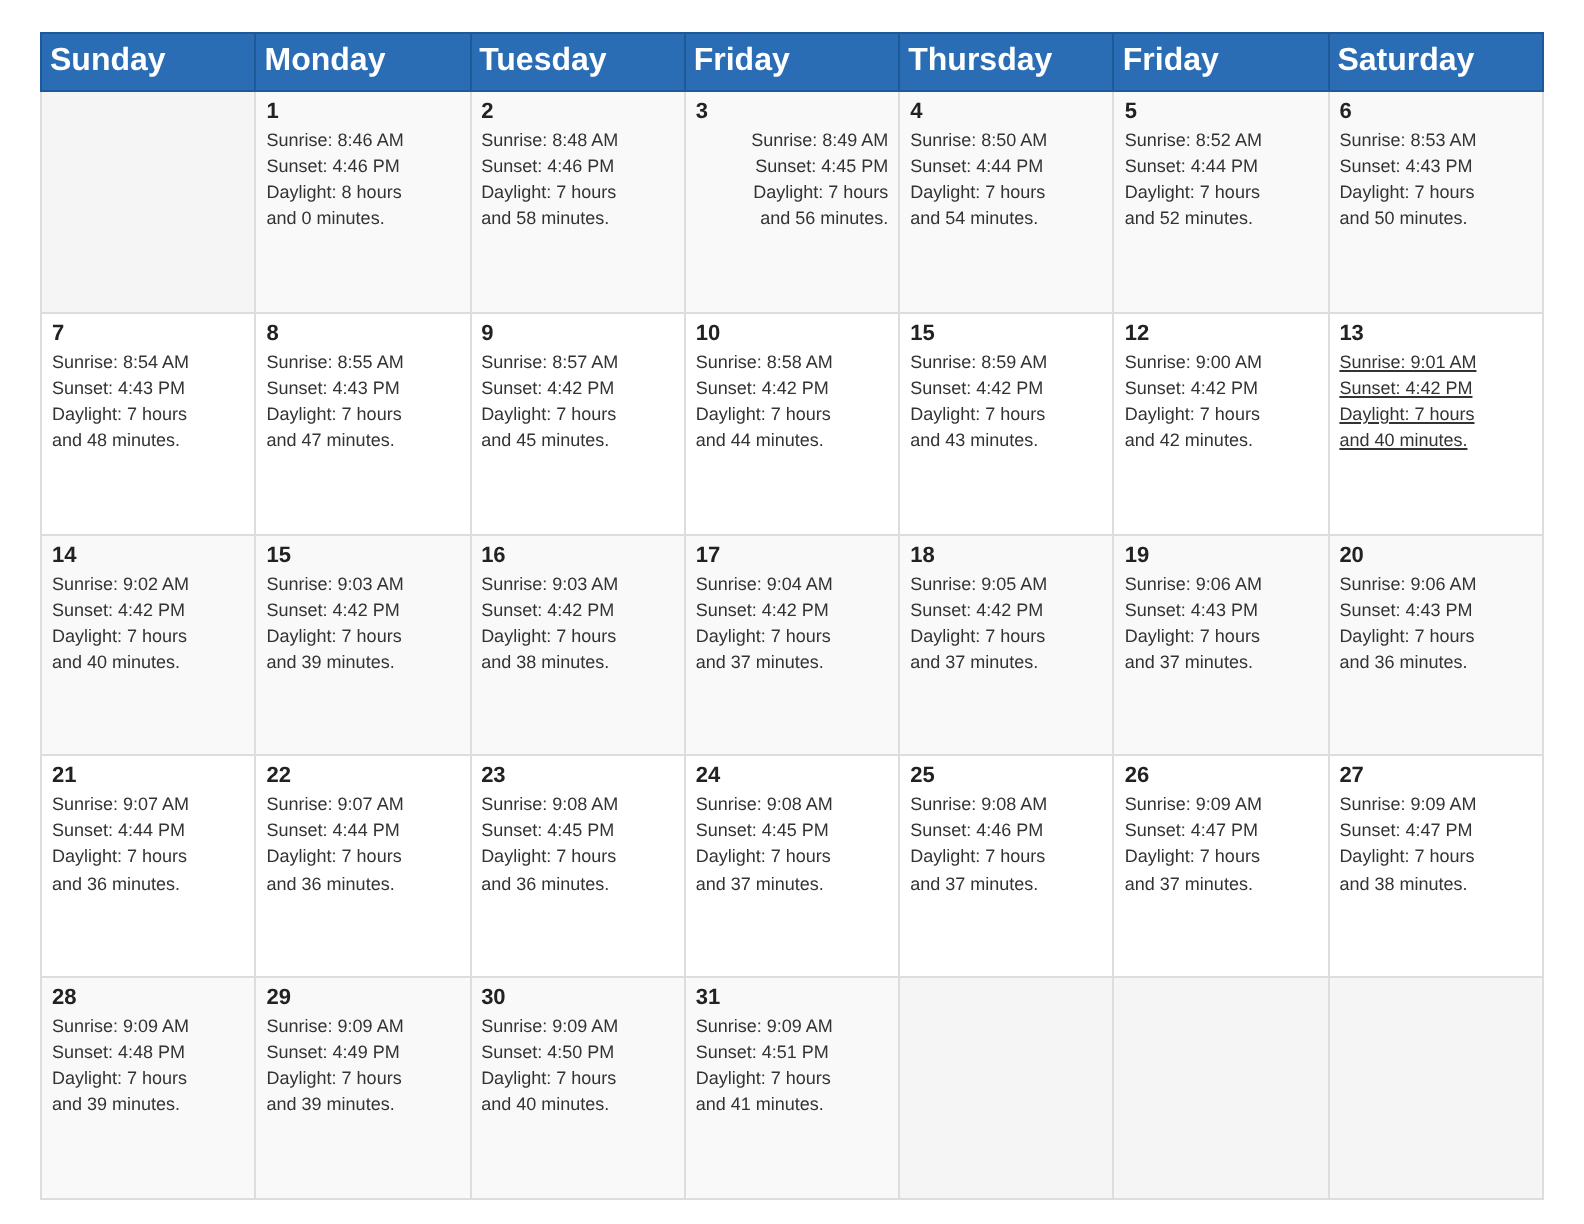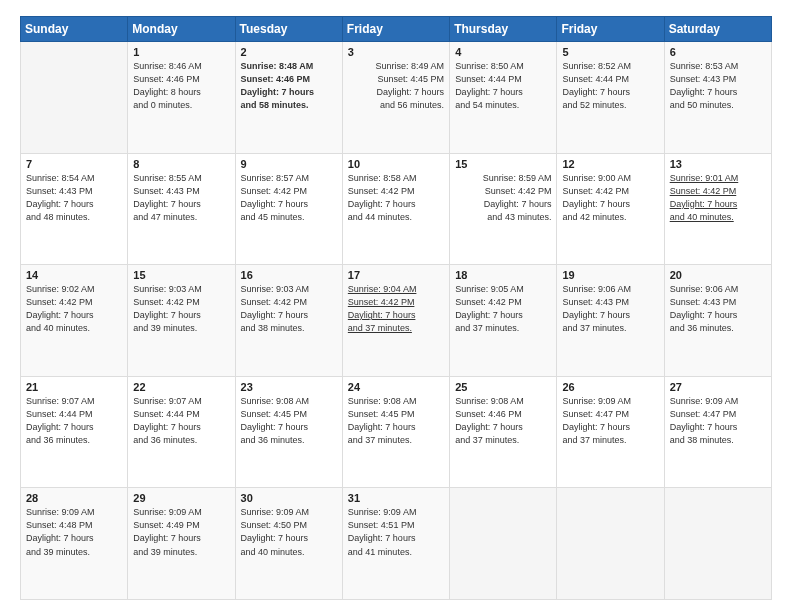--- a/index.html
+++ b/index.html
@@ -45,21 +45,21 @@
     .calendar {
       flex: 1;
       border: 1px solid #ccc;
       border-collapse: collapse;
       width: 100%;
       table-layout: fixed;
     }
     .calendar th {
       background-color: #2a6db5;
       color: #fff;
-      font-size: 12px;
+      font-size: 16px;
       font-weight: bold;
       padding: 5px 4px;
       text-align: left;
       border: 1px solid #1e5a9a;
     }
     .calendar td {
       vertical-align: top;
       padding: 4px 5px;
       border: 1px solid #ddd;
       font-size: 9.5px;
@@ -111,21 +111,21 @@
           <td class="empty-cell"></td>
           <td>
             <span class="day-num">1</span>
             <div class="day-info" style="white-space: pre-line;">Sunrise: 8:46 AM
 Sunset: 4:46 PM
 Daylight: 8 hours
 and 0 minutes.</div>
           </td>
           <td>
             <span class="day-num">2</span>
-            <div class="day-info" style="white-space: pre-line; font-weight: bold;">Sunrise: 8:48 AM
+            <div class="day-info" style="white-space: pre-line;">Sunrise: 8:48 AM
 Sunset: 4:46 PM
 Daylight: 7 hours
 and 58 minutes.</div>
           </td>
           <td>
             <span class="day-num">3</span>
             <div class="day-info" style="white-space: pre-line; text-align: right;">Sunrise: 8:49 AM
 Sunset: 4:45 PM
 Daylight: 7 hours
 and 56 minutes.</div>
@@ -176,21 +176,21 @@
           </td>
           <td>
             <span class="day-num">10</span>
             <div class="day-info" style="white-space: pre-line;">Sunrise: 8:58 AM
 Sunset: 4:42 PM
 Daylight: 7 hours
 and 44 minutes.</div>
           </td>
           <td>
             <span class="day-num">15</span>
-            <div class="day-info" style="white-space: pre-line; text-align: right;">Sunrise: 8:59 AM
+            <div class="day-info" style="white-space: pre-line;">Sunrise: 8:59 AM
 Sunset: 4:42 PM
 Daylight: 7 hours
 and 43 minutes.</div>
           </td>
           <td>
             <span class="day-num">12</span>
             <div class="day-info" style="white-space: pre-line;">Sunrise: 9:00 AM
 Sunset: 4:42 PM
 Daylight: 7 hours
 and 42 minutes.</div>
@@ -220,21 +220,21 @@
           </td>
           <td>
             <span class="day-num">16</span>
             <div class="day-info" style="white-space: pre-line;">Sunrise: 9:03 AM
 Sunset: 4:42 PM
 Daylight: 7 hours
 and 38 minutes.</div>
           </td>
           <td>
             <span class="day-num">17</span>
-            <div class="day-info" style="white-space: pre-line; text-decoration: underline;">Sunrise: 9:04 AM
+            <div class="day-info" style="white-space: pre-line;">Sunrise: 9:04 AM
 Sunset: 4:42 PM
 Daylight: 7 hours
 and 37 minutes.</div>
           </td>
           <td>
             <span class="day-num">18</span>
             <div class="day-info" style="white-space: pre-line;">Sunrise: 9:05 AM
 Sunset: 4:42 PM
 Daylight: 7 hours
 and 37 minutes.</div>

